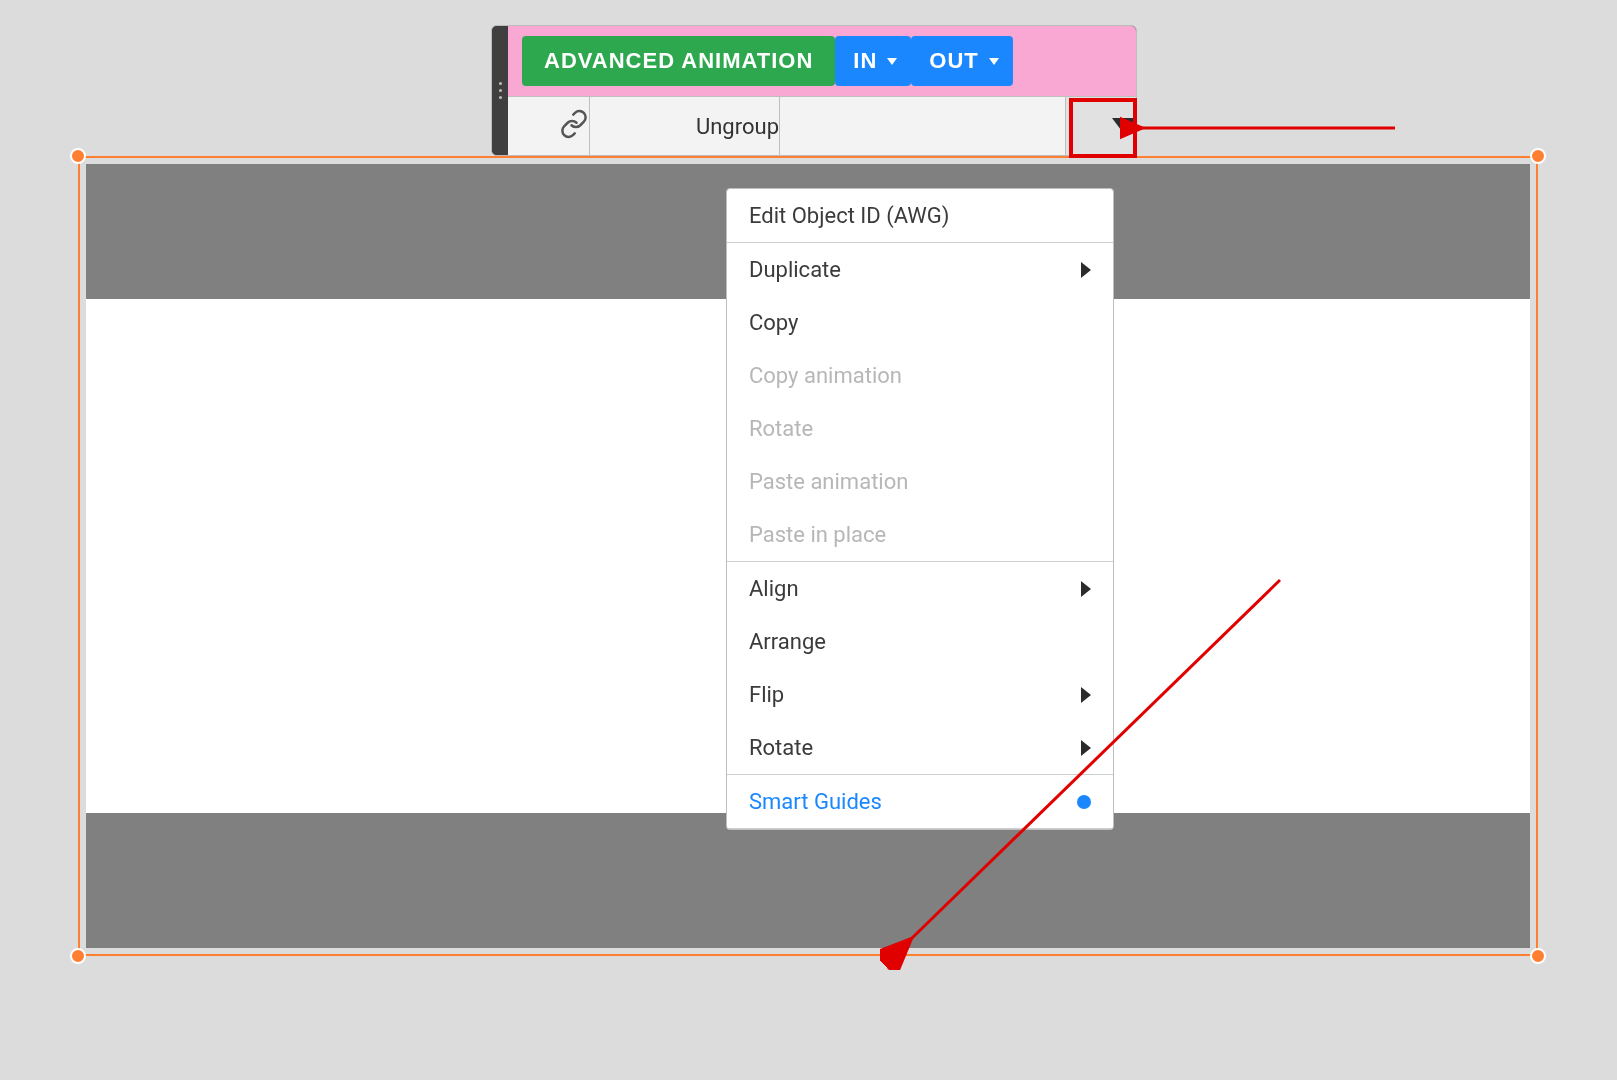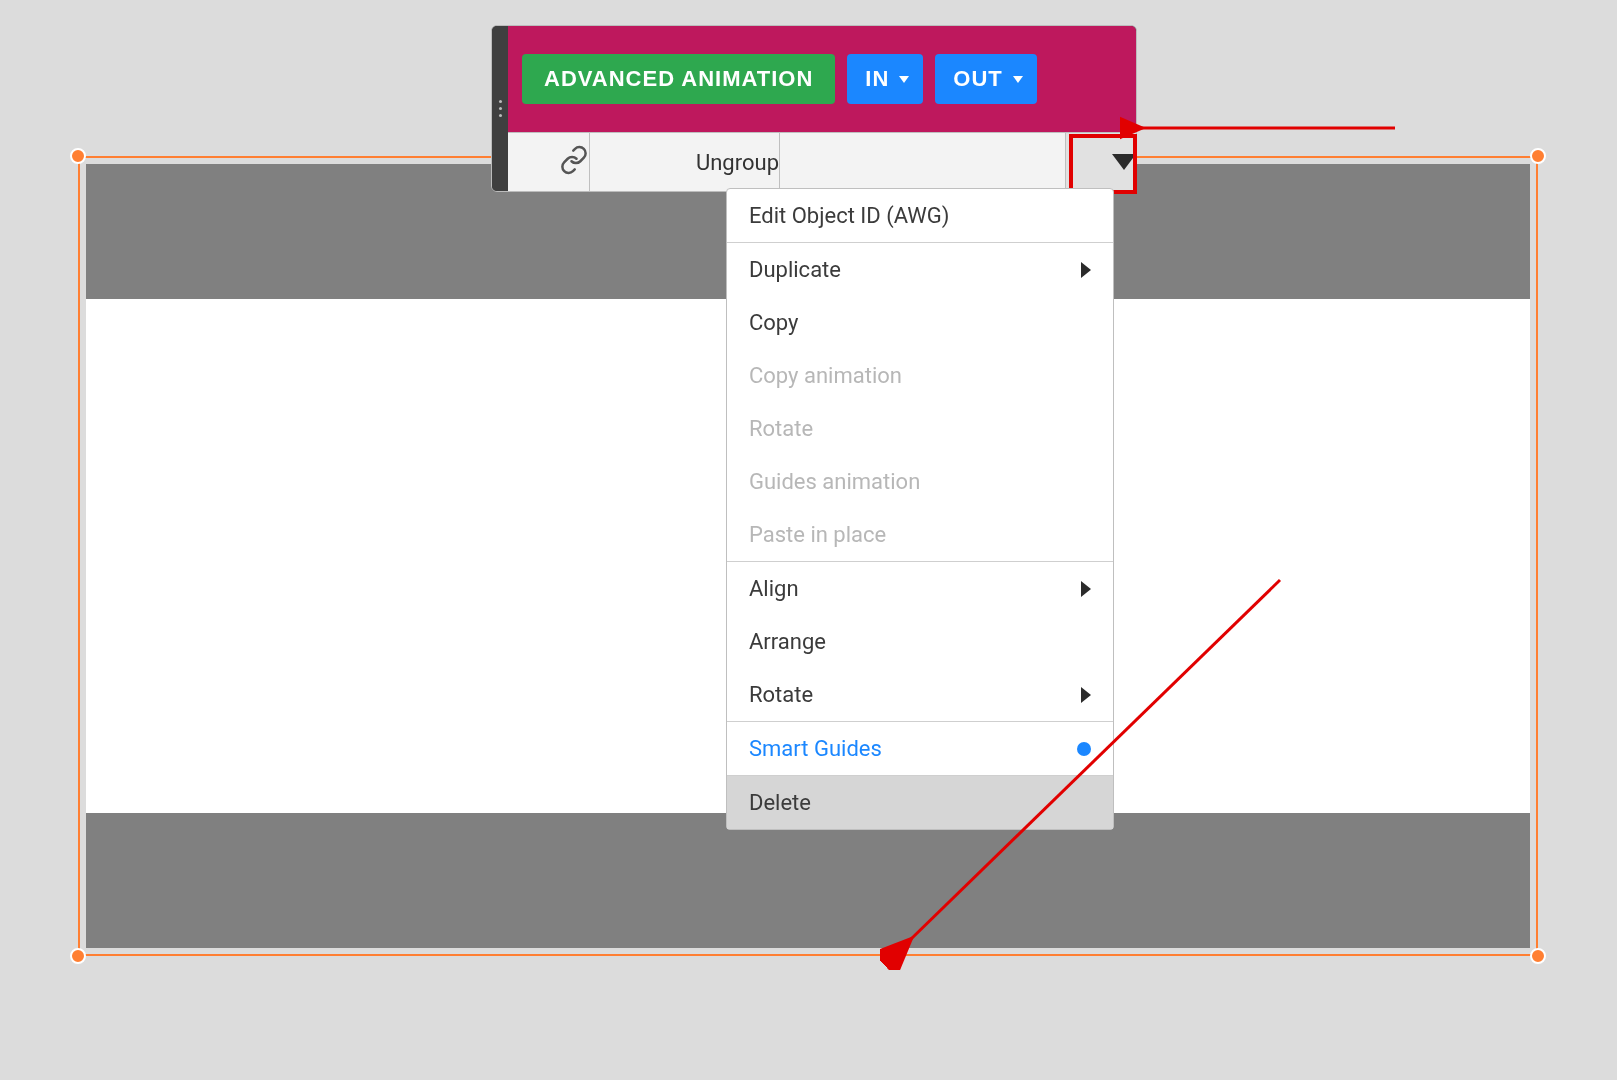--- a/index.html
+++ b/index.html
@@ -81,26 +81,25 @@
   }
   .toolbar-grip .dotcol span{
     width:3px;height:3px;border-radius:50%;background:#bbb;display:block;
   }
   .toolbar-body {
     flex:1;
     display:flex;
     flex-direction:column;
   }
   .toolbar-row1 {
-    background: #be185d;
+    background: #f9a8d4;
     border-bottom: 1px solid #bfbfbf;
     display:flex;
     align-items:center;
-    padding: 28px 14px;
-    gap: 12px;
+    padding: 10px 14px;
   }
   .btn-adv {
     background: #2ea84f;
     color: #ffffff;
     font-weight: 700;
     letter-spacing: 1px;
     font-size: 22px;
     padding: 12px 22px;
     border-radius: 4px;
     border: none;
@@ -280,46 +279,47 @@
     <div class="dd-item">
       <span>Copy</span>
     </div>
     <div class="dd-item disabled">
       <span>Copy animation</span>
     </div>
     <div class="dd-item disabled">
       <span>Rotate</span>
     </div>
     <div class="dd-item disabled">
-      <span>Guides animation</span>
+      <span>Paste animation</span>
     </div>
     <div class="dd-item disabled">
       <span>Paste in place</span>
     </div>
     <div class="dd-sep"></div>
     <div class="dd-item">
       <span>Align</span>
       <span class="sub-caret"></span>
     </div>
     <div class="dd-item">
       <span>Arrange</span>
+    </div>
+    <div class="dd-item">
+      <span>Flip</span>
+      <span class="sub-caret"></span>
     </div>
     <div class="dd-item">
       <span>Rotate</span>
       <span class="sub-caret"></span>
     </div>
     <div class="dd-sep"></div>
     <div class="dd-item active-blue">
       <span>Smart Guides</span>
       <span class="dot"></span>
     </div>
     <div class="dd-sep"></div>
-    <div class="dd-item hovered">
-      <span>Delete</span>
-    </div>
   </div>
 
 <svg class="arrow-svg" style="left:1120px; top:108px; width:280px; height:40px;">
   <defs>
     <marker id="ah1" markerWidth="14" markerHeight="12" refX="2" refY="6" orient="auto">
       <path d="M14,0 L0,6 L14,12 Z" fill="#e10000"></path>
     </marker>
   </defs>
   <line x1="275" y1="20" x2="20" y2="20" stroke="#e10000" stroke-width="3" marker-end="url(#ah1)"></line>
 </svg>

